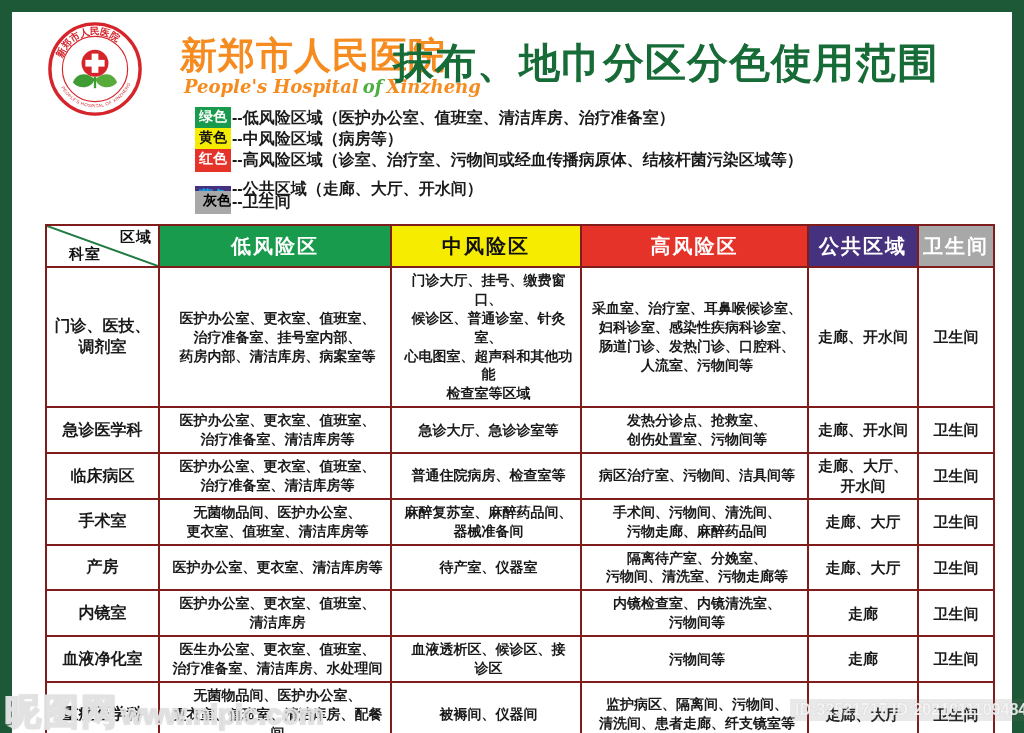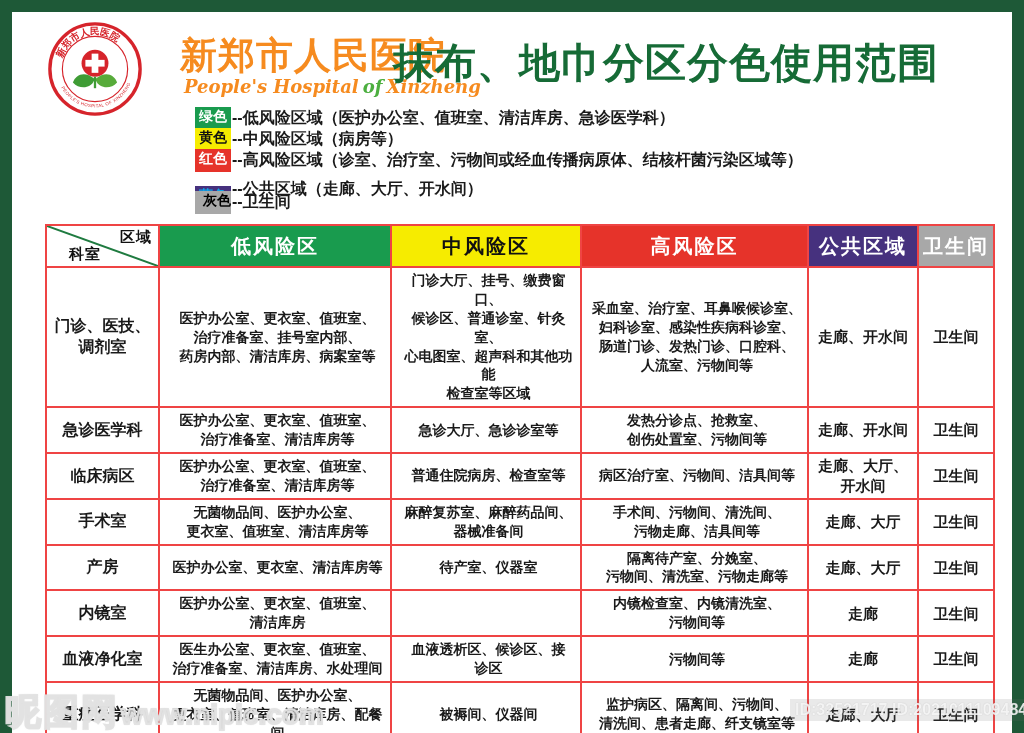--- a/index.html
+++ b/index.html
@@ -42,21 +42,21 @@
   .chip-yellow{background:#f6ec00;color:#111;}
   .chip-red{background:#e6332a;color:#fff;}
   .chip-blue{background:#46317e;color:#0ea5e9;margin-top:16px;}
   .chip-gray{background:#a8a8a8;color:#000000;text-align:right;}
   
   .zone-table{
     position:absolute;left:45px;top:224px;width:948px;
     border-collapse:collapse;table-layout:fixed;
   }
   .zone-table td,.zone-table th{
-    border:2px solid #ef4444;box-sizing:border-box;
+    border:2px solid #7f1d1d;box-sizing:border-box;
     font-weight:bold;vertical-align:middle;
   }
   .zone-table th{height:42px;font-size:20px;letter-spacing:2px;}
   .col-low{background:#199b4e;color:#fff;}
   .col-mid{background:#f6ec00;color:#111;}
   .col-high{background:#e6332a;color:#fff;margin-left:16px;}
   .col-pub{background:#46317e;color:#fff;}
   .col-wc{background:#a8a8a8;color:#fff;}
   .corner{position:relative;background:#fff;padding:0;}
   .corner svg{position:absolute;left:0;top:0;width:100%;height:100%;}
@@ -110,21 +110,21 @@
   <rect x="40" y="40.5" width="20" height="7" fill="#ffffff"></rect>
   <path d="M49,60 C40,52 30,55 27,64 C34,72 46,70 49,62 Z" fill="#3f9c35"></path>
   <path d="M51,60 C60,52 70,55 73,64 C66,72 54,70 51,62 Z" fill="#57ab3a"></path>
   <rect x="48.8" y="58" width="2.4" height="12" fill="#3f9c35"></rect>
 </svg>
 <div class="brand-cn">新郑市人民医院</div>
 <div class="brand-en"><span>People's Hospital</span><span class="en-of">of</span><span>Xinzheng</span></div>
 <h1 class="page-title">抹布、地巾分区分色使用范围</h1>
 
 <ul class="legend">
-  <li><span class="chip chip-green">绿色</span><span>--低风险区域（医护办公室、值班室、清洁库房、急诊医学科）</span></li>
+  <li><span class="chip chip-green">绿色</span><span>--低风险区域（医护办公室、值班室、清洁库房、治疗准备室）</span></li>
   <li><span class="chip chip-yellow">黄色</span><span>--中风险区域（病房等）</span></li>
   <li><span class="chip chip-red">红色</span><span>--高风险区域（诊室、治疗室、污物间或经血传播病原体、结核杆菌污染区域等）</span></li>
   <li><span class="chip chip-blue">蓝色</span><span>--公共区域（走廊、大厅、开水间）</span></li>
   <li><span class="chip chip-gray">灰色</span><span>--卫生间</span></li>
 </ul>
 
 <table class="zone-table">
   <colgroup>
     <col style="width:113px">
       <col style="width:232px">
@@ -185,21 +185,21 @@
 开水间</td>
     <td class="cc">卫生间</td>
   </tr>
   <tr class="r3">
     <td class="dept">手术室</td>
     <td class="cell">无菌物品间、医护办公室、
 更衣室、值班室、清洁库房等</td>
     <td class="cell">麻醉复苏室、麻醉药品间、
 器械准备间</td>
     <td class="cell">手术间、污物间、清洗间、
-污物走廊、洁具间等</td>
+污物走廊、麻醉药品间</td>
     <td class="cc">走廊、大厅</td>
     <td class="cc">卫生间</td>
   </tr>
   <tr class="r4">
     <td class="dept">产房</td>
     <td class="cell">医护办公室、更衣室、清洁库房等</td>
     <td class="cell">待产室、仪器室</td>
     <td class="cell">隔离待产室、分娩室、
 污物间、清洗室、污物走廊等</td>
     <td class="cc">走廊、大厅</td>

